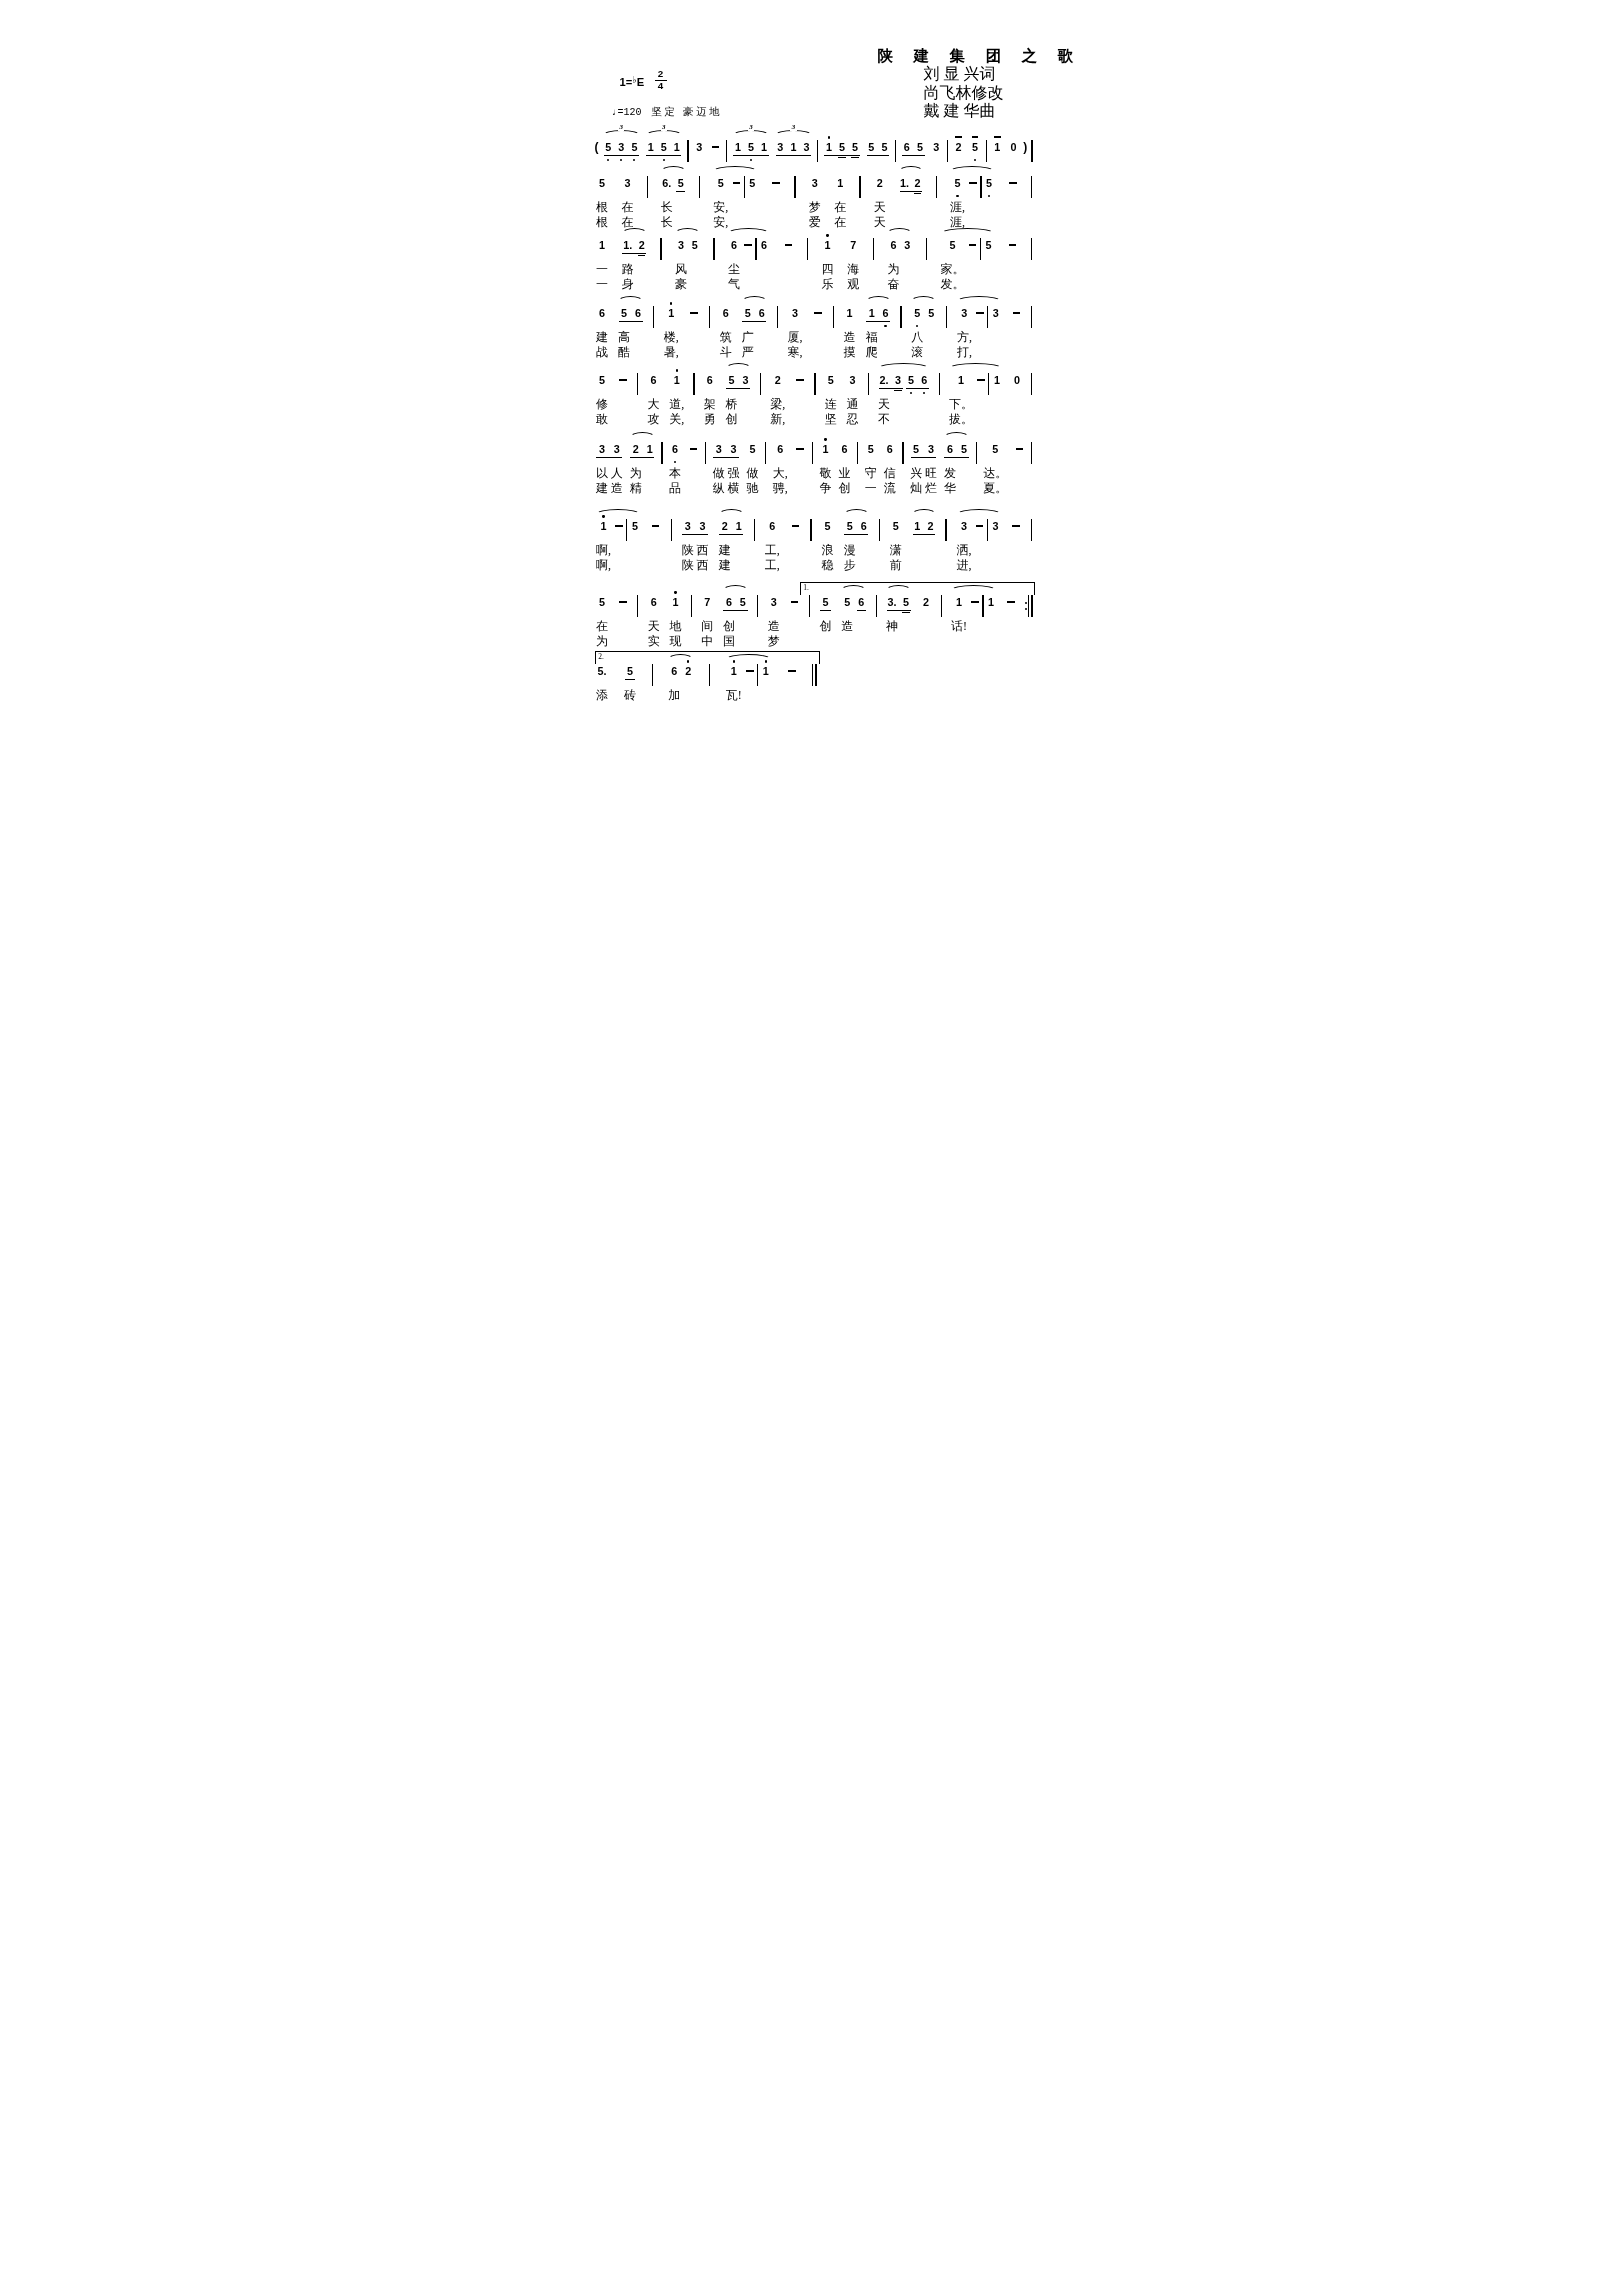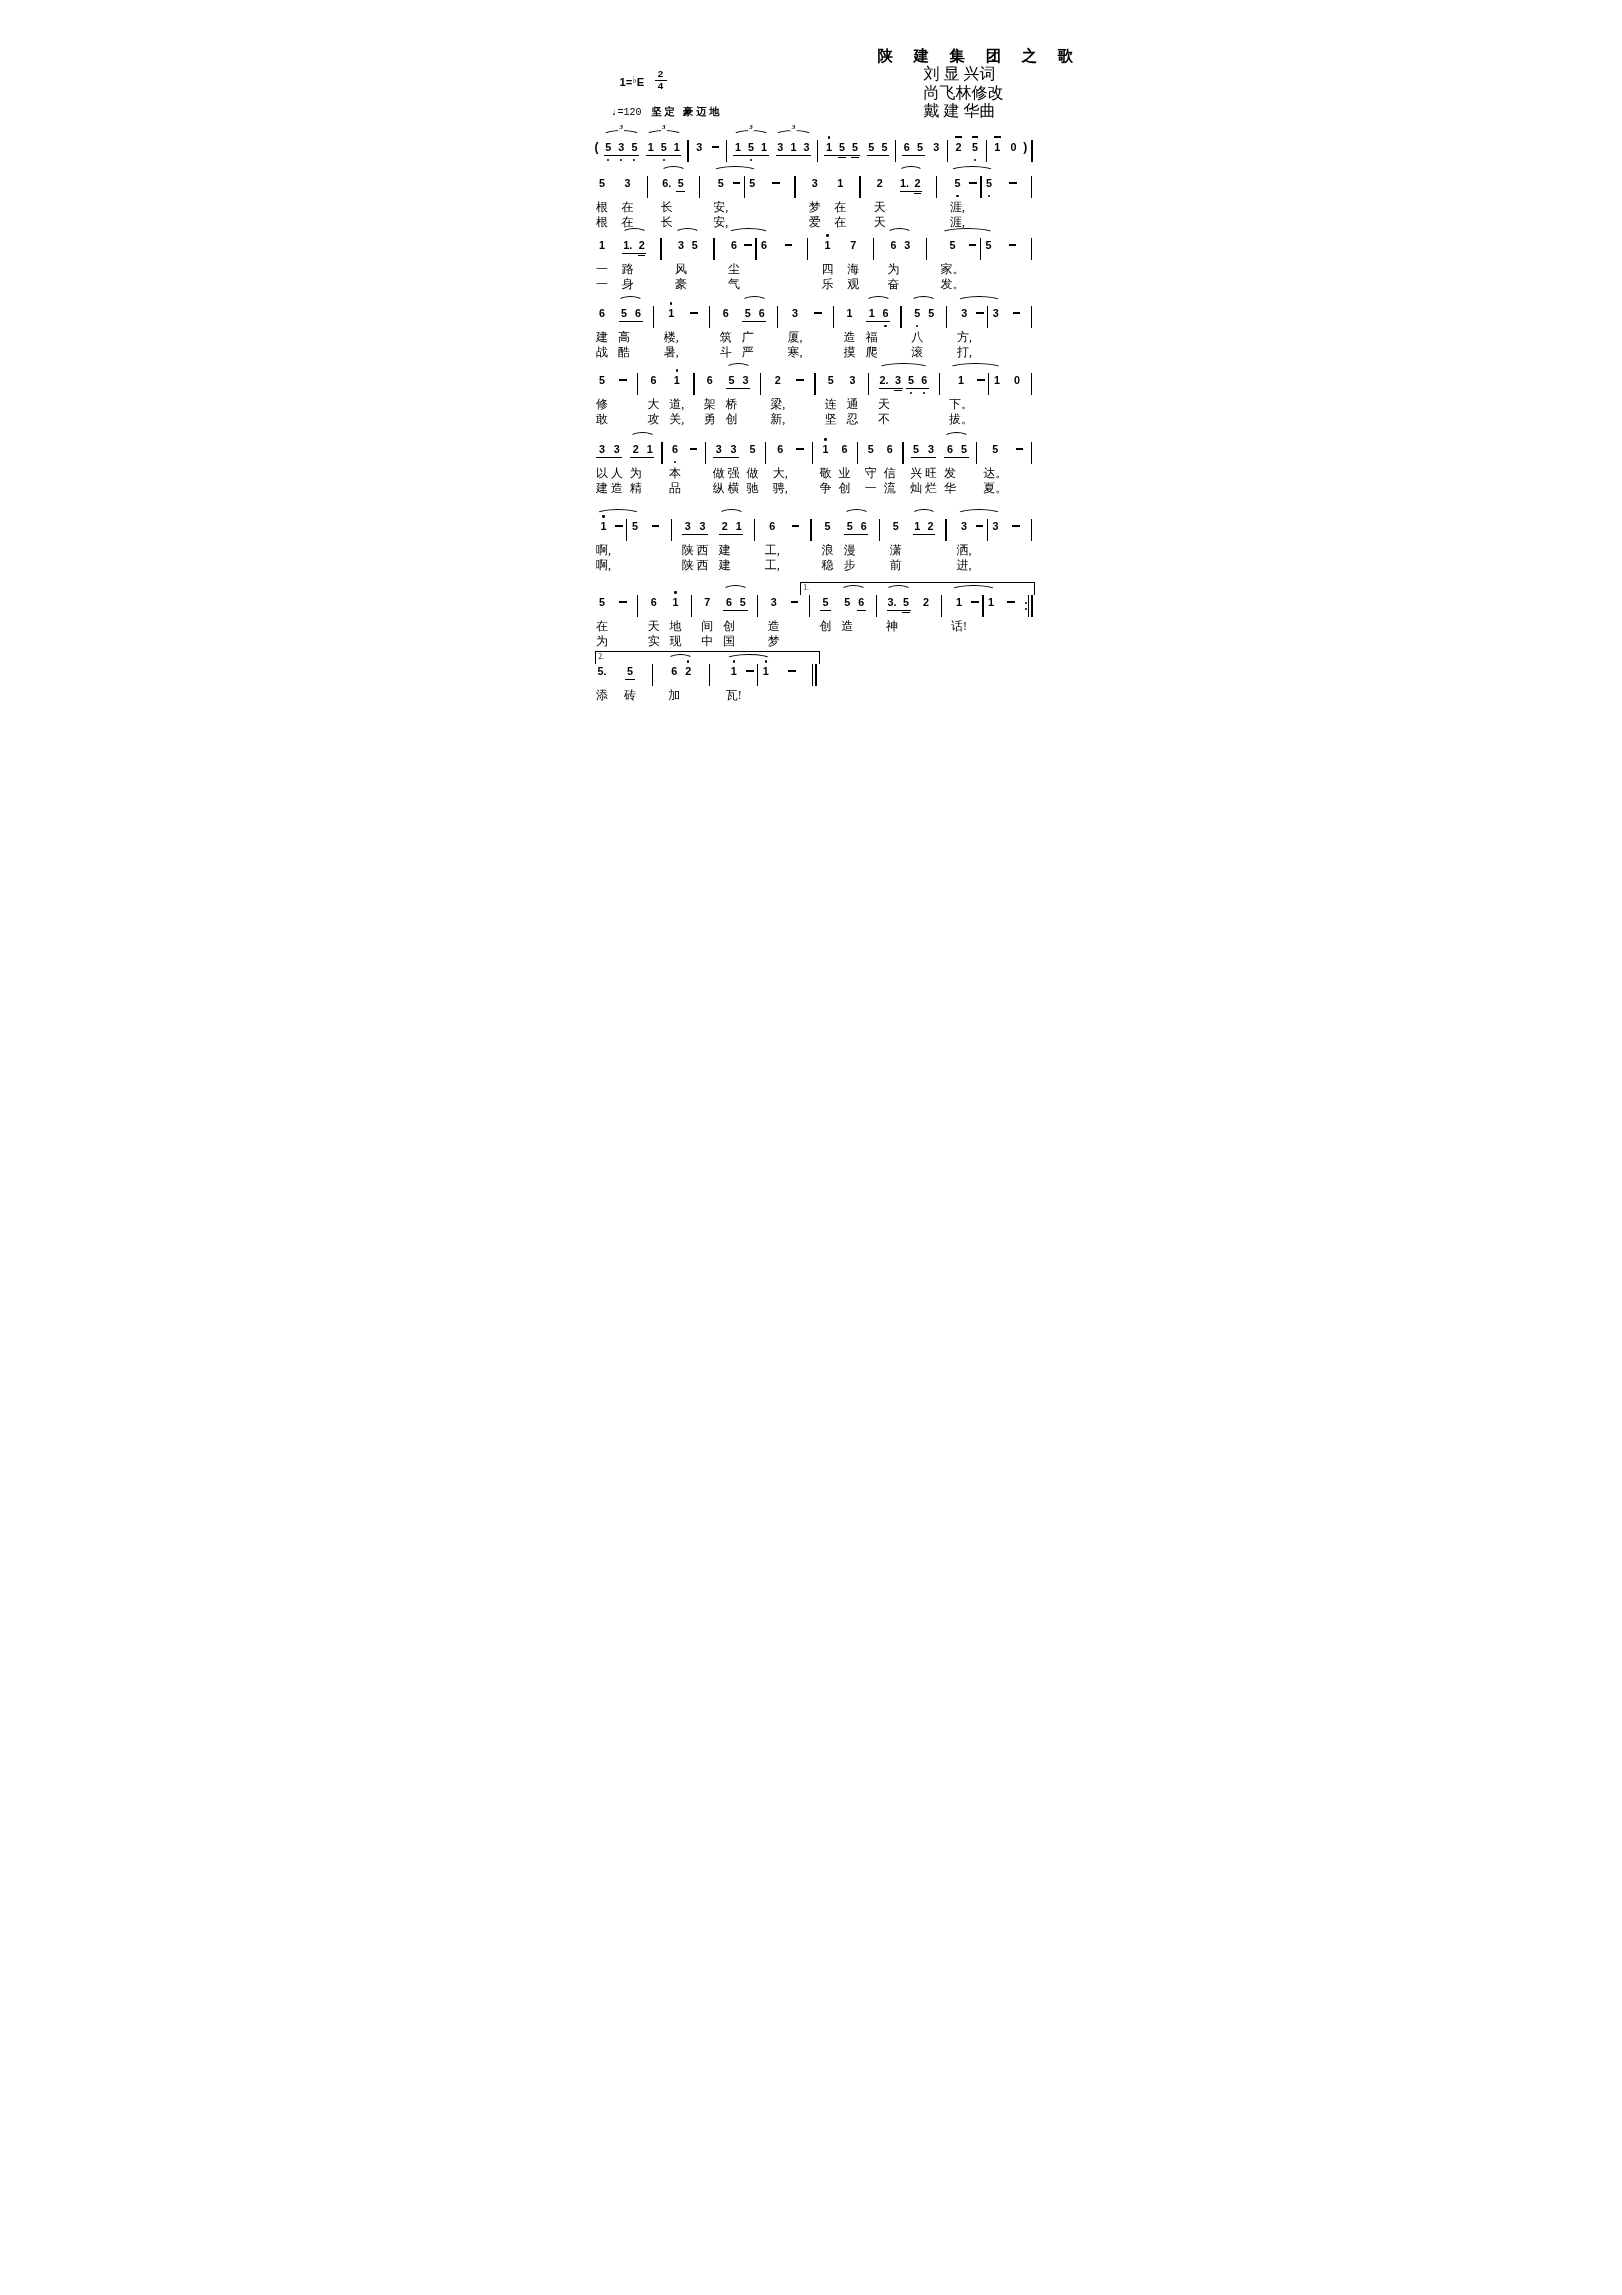--- a/index.html
+++ b/index.html
@@ -12,21 +12,21 @@
   .credit-line{display:flex;justify-content:space-between;height:18.7px;line-height:18.7px;
                font-size:16px;}
   .keysig{position:absolute;top:74px;left:71px;font-family:"Liberation Sans",sans-serif;
           font-weight:bold;font-size:11.2px;margin-left:8px;}
   .keysig .flat{font-size:9.4px;vertical-align:2.8px;font-family:"DejaVu Sans",sans-serif;}
   .timesig{position:absolute;top:69px;left:114px;width:12px;text-align:center;
            font-family:"Liberation Sans",sans-serif;font-weight:bold;font-size:9.8px;line-height:10.8px;}
   .timesig .tbot{border-top:1.2px solid #000;}
   .temporow{position:absolute;top:107px;left:71px;font-size:10px;
             font-family:Liberation Mono, monospace;}
-  .expression{position:absolute;top:105px;left:111px;font-size:10.3px;font-weight:bold;
+  .expression{position:absolute;top:105px;left:111px;font-size:10.3px;font-weight:normal;
               letter-spacing:2.8px;}
   
   .mline{position:absolute;left:54px;width:439px;display:flex;
          justify-content:space-between;align-items:flex-start;}
   .tok{position:relative;display:inline-flex;flex-direction:column;align-items:center;
        margin:0 1.4px;min-width:10.3px;}
   .top{height:5.6px;display:flex;align-items:flex-end;justify-content:center;}
   .hidot{width:2.3px;height:2.3px;border-radius:50%;background:#000;margin-bottom:0.9px;}
   .ovbar{width:6.5px;height:1.4px;background:#000;margin-bottom:1.9px;}
   .num{height:14px;line-height:14px;font-size:10.8px;font-weight:bold;

